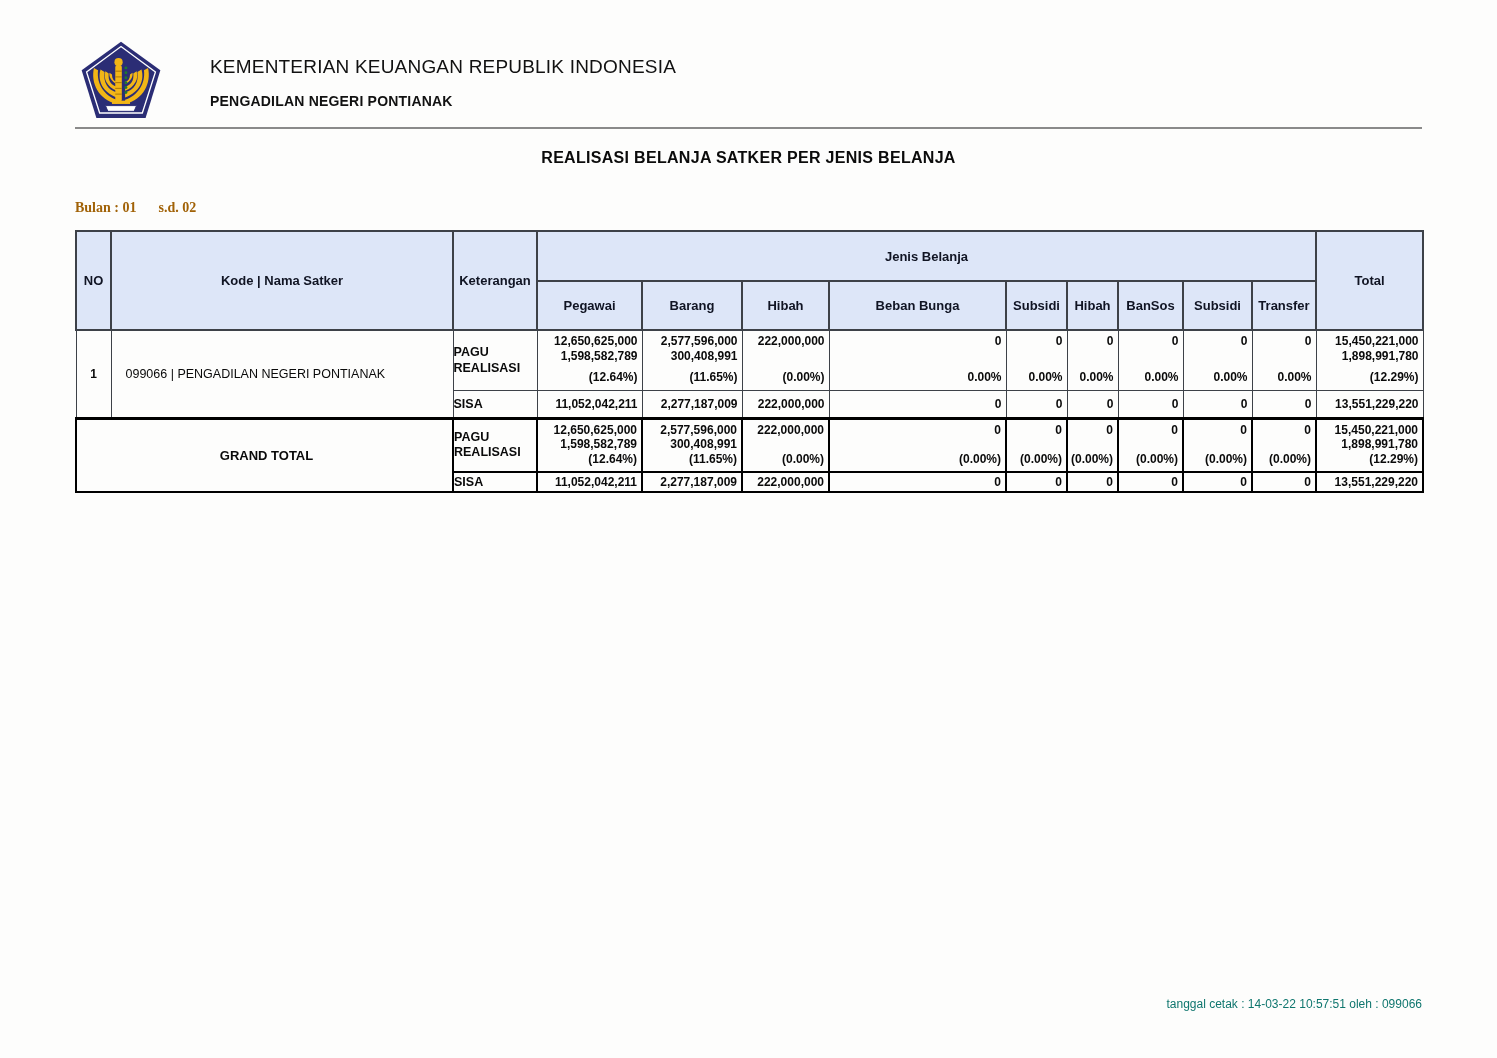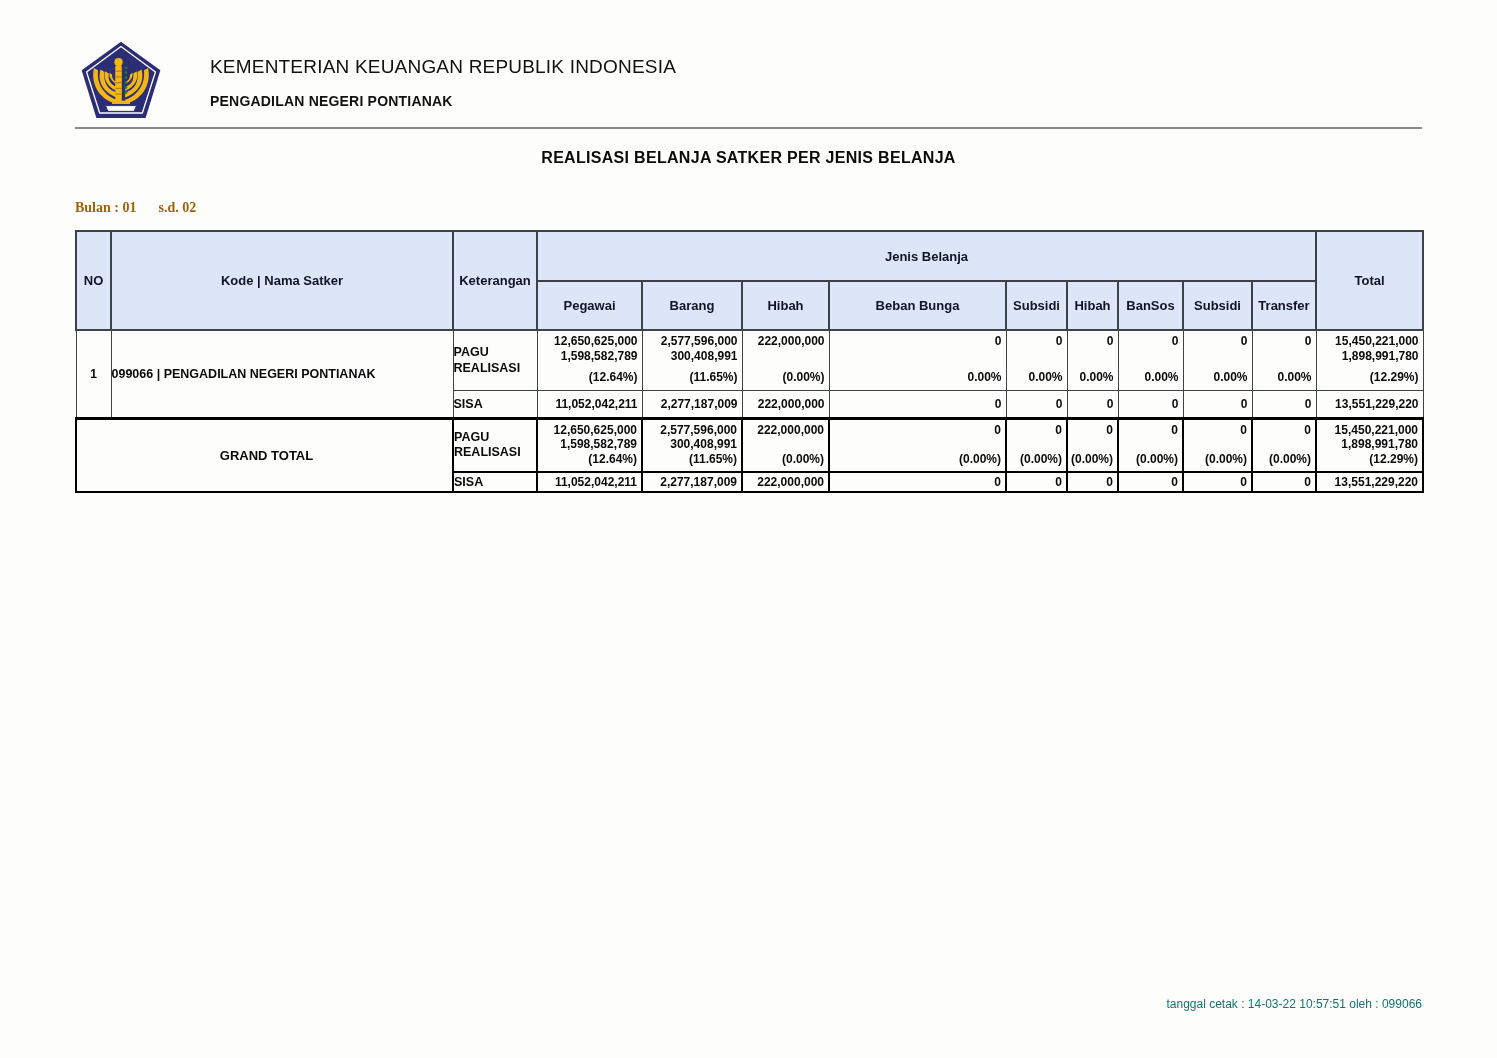--- a/index.html
+++ b/index.html
@@ -37,21 +37,21 @@
     border:1px solid #3d4148; color:#0a0a0a; overflow:hidden;
   }
   table.report th {
     background:#dde6f8; font-size:13px; font-weight:700; text-align:center;
     border-width:2px; color:#101423;
   }
   tr.h1 th { height:50px; }
   tr.h2 th { height:49px; }
 
   td.c-no   { text-align:center; font-size:12px; font-weight:700; }
-  td.c-satker { text-align:left; padding-left:0; font-size:12.5px; font-weight:700;margin-left:19px; }
+  td.c-satker { text-align:left; padding-left:14px; font-size:12.5px; font-weight:400;margin-left:19px; }
   td.c-ket  { text-align:left; font-size:12.5px; font-weight:700; line-height:16px; vertical-align:middle; }
   td.num    { text-align:right; font-size:12px; font-weight:700; padding:0; }
 
   .trio { height:100%; display:flex; flex-direction:column; padding:3px 4px 5px 2px;justify-content:center; }
   .trio div { line-height:15px; min-height:15px; white-space:nowrap; }
   .trio .pct { margin-top:auto; }
 
   tr.r1a td { height:60px; }
   tr.r1b td { height:28px; }
   tr.r1b td.num { padding-right:4px; }

